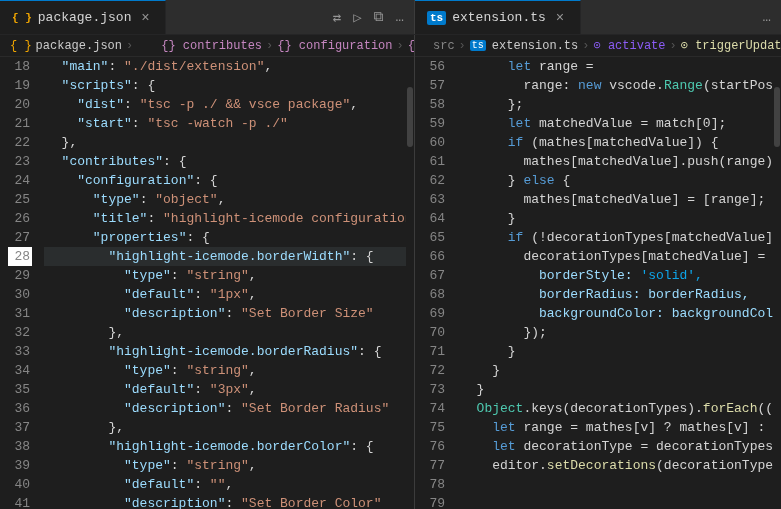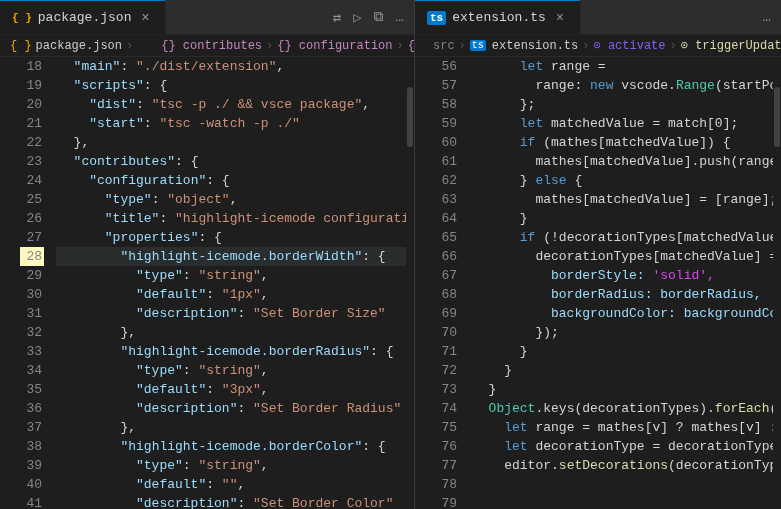--- a/index.html
+++ b/index.html
@@ -84,21 +84,20 @@
       border-right: 1px solid #3c3c3c;
     }
     .editor-pane-right {
       flex: 1;
     }
     .editor-content {
       display: flex;
       flex: 1;
       overflow: hidden;
       position: relative;
-      padding-left: 12px;
     }
     .line-numbers {
       background: #1e1e1e;
       color: #858585;
       padding: 0 8px 0 8px;
       text-align: right;
       min-width: 40px;
       user-select: none;
       line-height: 19px;
       padding-top: 0;
@@ -113,21 +112,21 @@
       white-space: pre;
       line-height: 19px;
       padding: 0 2px;
     }
     
     .s-key { color: #9cdcfe; }
     .s-str { color: #ce9178; }
     .s-punc { color: #d4d4d4; }
     .s-type { color: #4ec9b0; }
     .s-prop { color: #9cdcfe; }
-    .s-orange { color: #d946ef; }
+    .s-orange { color: #0ea5e9; }
     .s-yellow { color: #dcdcaa; }
     .s-blue-kw { color: #569cd6; }
     .s-white { color: #d4d4d4; }
 
     .scrollbar-v {
       width: 8px;
       background: #1e1e1e;
       display: flex;
       flex-direction: column;
     }
@@ -208,21 +207,21 @@
           <div class="code-line">18</div>
           <div class="code-line">19</div>
           <div class="code-line">20</div>
           <div class="code-line">21</div>
           <div class="code-line">22</div>
           <div class="code-line">23</div>
           <div class="code-line">24</div>
           <div class="code-line">25</div>
           <div class="code-line">26</div>
           <div class="code-line">27</div>
-          <div class="code-line" style="background: #fef9c3;">28</div>
+          <div class="code-line" style="background: #ffffff;">28</div>
           <div class="code-line">29</div>
           <div class="code-line">30</div>
           <div class="code-line">31</div>
           <div class="code-line">32</div>
           <div class="code-line">33</div>
           <div class="code-line">34</div>
           <div class="code-line">35</div>
           <div class="code-line">36</div>
           <div class="code-line">37</div>
           <div class="code-line">38</div>

